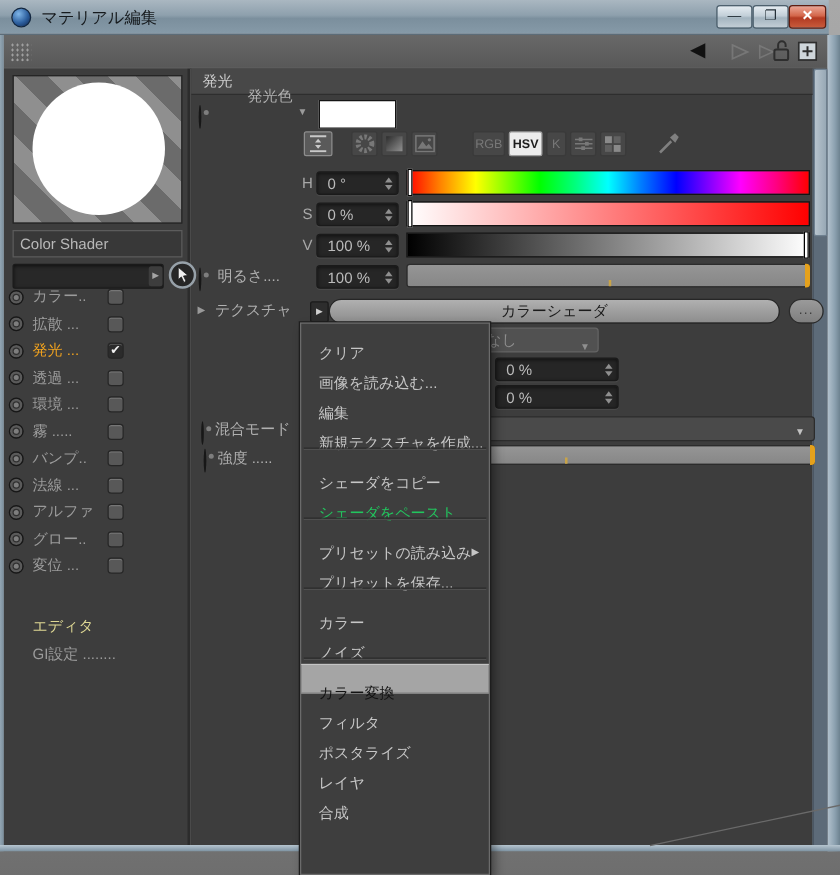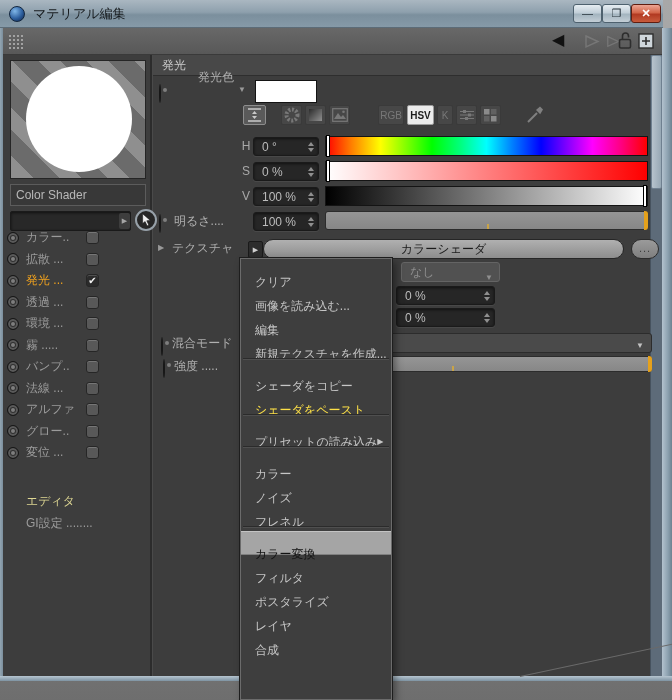--- a/index.html
+++ b/index.html
@@ -125,38 +125,38 @@
   #tex-label{left:172px;top:240px;}
   #tex-menu-btn{left:248px;top:241px;width:15px;height:17px;background:#2d2d2d;border:1px solid #1a1a1a;
     border-radius:2px;color:#d0d0d0;font-size:7px;text-align:center;line-height:16px;}
   #shader-btn{left:263px;top:239px;width:361px;height:20px;border-radius:10px;
     background:linear-gradient(180deg,#b0b0b0,#8d8d8d);border:1px solid #262626;
     color:#1b1b1b;font-size:12px;text-align:center;line-height:18px;}
   #more-btn{left:631px;top:239px;width:28px;height:20px;border-radius:10px;
     background:linear-gradient(180deg,#9a9a9a,#7f7f7f);border:1px solid #2b2b2b;
     color:#3f3f3f;font-size:11px;text-align:center;line-height:16px;letter-spacing:1px;}
 
-  #none-dd{left:401px;top:262px;width:99px;height:20px;background:#515151;border:1px solid #646464;
+  #none-dd{left:380px;top:262px;width:99px;height:20px;background:#515151;border:1px solid #646464;
     border-radius:3px;color:#8f8f8f;font-size:12px;line-height:18px;padding-left:8px;}
   #none-dd .dda{position:absolute;right:6px;top:6px;font-size:8px;color:#8f8f8f;}
   #blur1{left:396px;top:286px;width:99px;height:19px;}
   #blur2{left:396px;top:308px;width:99px;height:19px;}
 
   #mix-radio{left:157px;top:338px;} #mix-label{left:172px;top:335px;}
   #mix-dd{left:252px;top:333px;width:400px;height:20px;background:#4a4a4a;border:1px solid #2c2c2c;border-radius:3px;}
   #mix-dd .dda{position:absolute;right:7px;top:7px;font-size:8px;color:#c2c2c2;}
   #str-radio{left:157px;top:360px;} #str-label{left:174px;top:358px;}
 
   
   #ctx-menu{left:240px;top:258px;width:152px;height:442px;background:#3e3e3e;
     border:1px solid #6b6b6b;box-shadow:0 0 0 1px #1e1e1e,3px 4px 8px rgba(0,0,0,.45);z-index:20;}
   .mi{height:24px;line-height:24px;padding-left:14px;padding-right:8px;font-size:12px;color:#c6c6c6;
     white-space:nowrap;display:flex;align-items:center;}
   .mi span{flex:1;margin-top:21px;} .mi .sub-arrow{flex:0 0 auto;font-size:8px;color:#c6c6c6;}
-  .mi.disabled{color:#fde047;}
+  .mi.disabled{color:#22c55e;}
   .mi.hl{background:#a5a5a5;color:#131313;box-shadow:inset 0 1px 0 #c4c4c4,inset 0 -1px 0 #7f7f7f;}
   .sep{height:8px;position:relative;}
   .sep::after{content:"";position:absolute;left:2px;right:2px;top:3px;height:1px;background:#2b2b2b;box-shadow:0 1px 0 #4f4f4f;}
 
   #desk-line{left:520px;top:676px;width:170px;height:1px;background:#6a6a6a;transform:rotate(-12deg);transform-origin:left;}
 </style>
 </head>
 <body>
 
 <div id="stage">
@@ -469,29 +469,29 @@
         <span>シェーダをコピー</span>
       </div>
     <div class="mi disabled">
         <span>シェーダをペースト</span>
       </div>
     <div class="sep"></div>
     <div class="mi">
         <span>プリセットの読み込み</span>
         <span class="sub-arrow">▶</span>
       </div>
+    <div class="mi">
+        <span>プリセットを保存...</span>
+      </div>
     <div class="sep"></div>
     <div class="mi">
         <span>カラー</span>
       </div>
     <div class="mi">
         <span>ノイズ</span>
-      </div>
-    <div class="mi">
-        <span>フレネル</span>
       </div>
     <div class="sep"></div>
     <div class="mi hl">
         <span>カラー変換</span>
       </div>
     <div class="mi">
         <span>フィルタ</span>
       </div>
     <div class="mi">
         <span>ポスタライズ</span>

